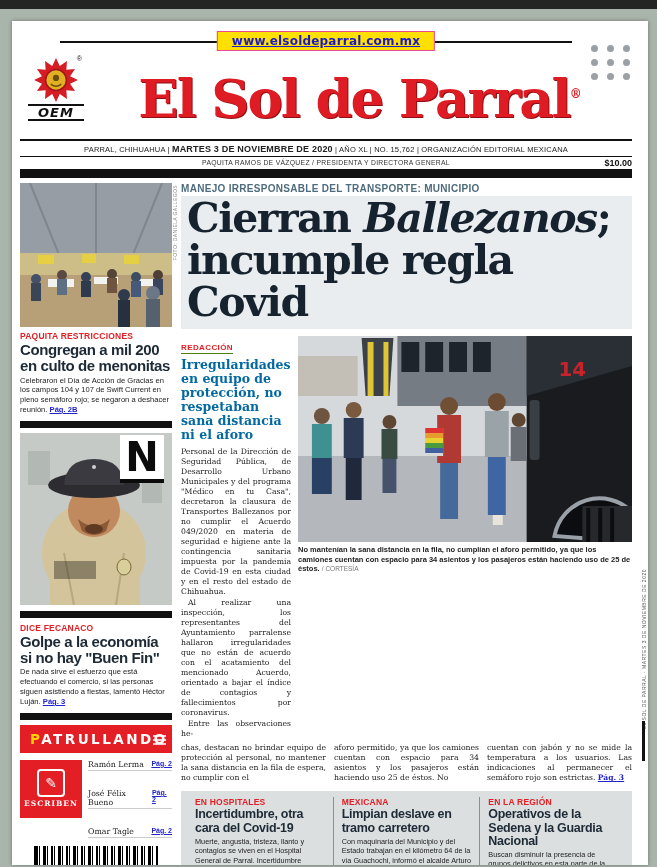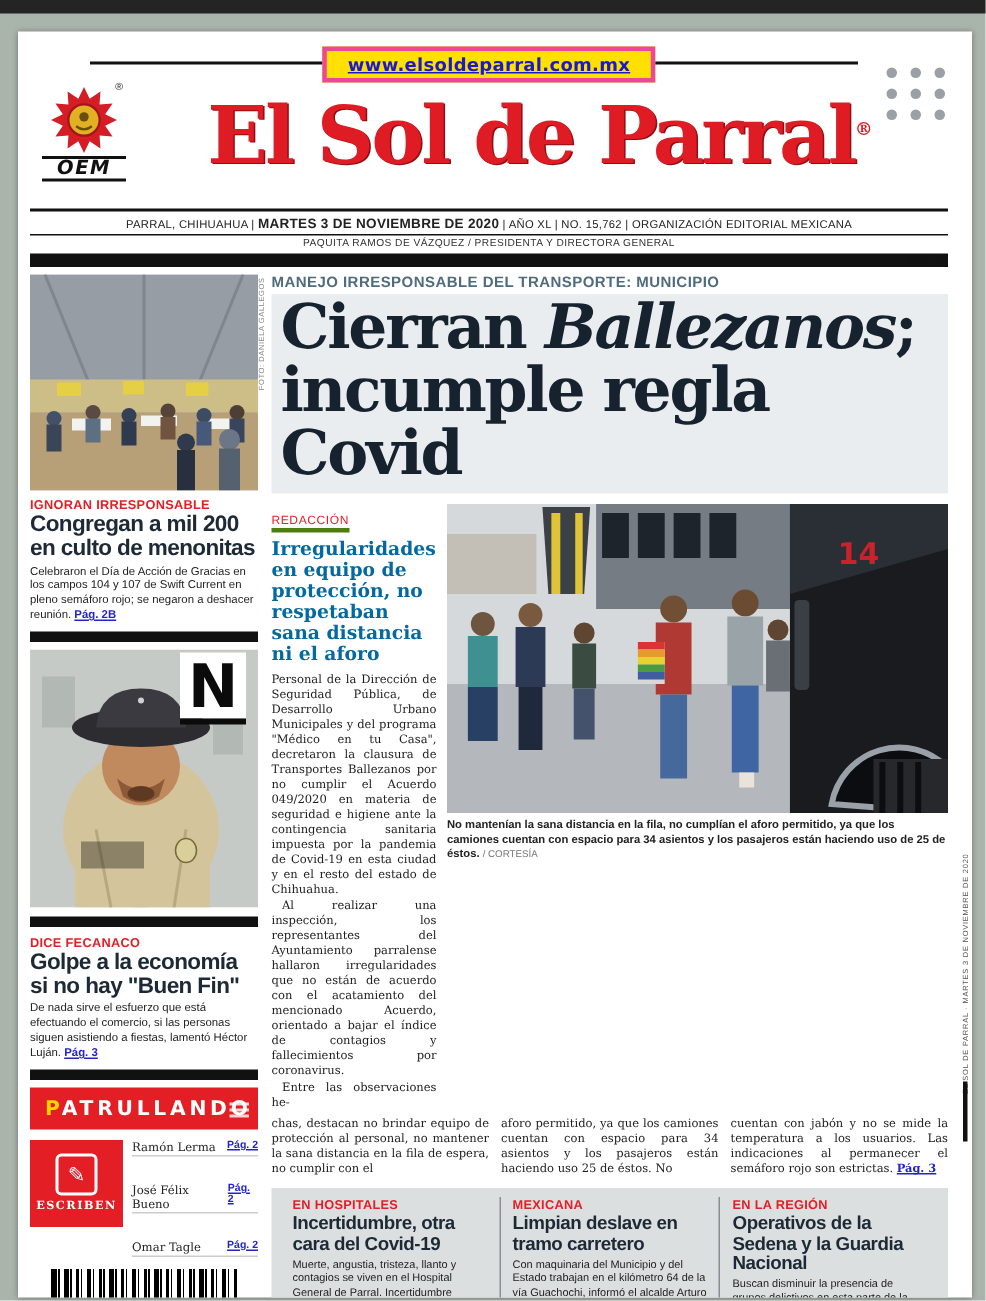--- a/index.html
+++ b/index.html
@@ -13,46 +13,46 @@
   .page{
     position:absolute;left:12px;top:21px;width:636px;height:844px;
     background:#ffffff;box-shadow:0 0 4px rgba(0,0,0,.35);
     padding:6px 16px 4px 8px;box-sizing:border-box;overflow:hidden;
   }
   
   .urlrow{position:relative;height:26px;margin-top:2px;}
   .urlrow .rule{position:absolute;left:40px;right:60px;top:12px;height:2px;background:#111;}
   .url-pill{
     position:absolute;left:50%;transform:translateX(-50%);top:2px;
-    background:#ffe000;border:3px solid #ec4899;padding:2px 14px;
+    background:#ffe000;border:1px solid #ec4899;padding:2px 14px;
     font-weight:bold;font-size:12px;color:#1a1acc;text-decoration:underline;
     font-family:"DejaVu Sans", sans-serif;letter-spacing:.2px;
   }
   .dots{position:absolute;right:2px;top:16px;display:grid;grid-template-columns:repeat(3,1fr);grid-gap:7px 9px;}
   .dots i{width:7px;height:7px;border-radius:50%;background:#9aa0a6;display:block;}
   .masthead{position:relative;height:82px;}
   .oem{position:absolute;left:8px;top:2px;width:56px;text-align:center;}
   .oem .reg{position:absolute;right:2px;top:-2px;font-size:7px;color:#222;}
   .oem-label{font-weight:bold;font-size:13px;color:#111;letter-spacing:1px;border-top:2px solid #111;border-bottom:2px solid #111;line-height:13px;margin-top:1px;font-family:"DejaVu Sans",sans-serif;font-style:italic;}
   .mast-title{
     position:absolute;left:72px;right:4px;top:-4px;text-align:center;
     font-family:"DejaVu Serif", serif;font-weight:bold;color:#df1b24;
-    font-size:53px;letter-spacing:-2px;line-height:70px;white-space:nowrap;
+    font-size:53px;letter-spacing:-2px;line-height:86px;white-space:nowrap;
     text-shadow:1px 1px 0 #8d0f14;
   }
   .mast-title sup{font-size:12px;letter-spacing:0;text-shadow:none;}
   .hr1{height:2px;background:#111;margin-top:2px;}
   .dateline{
     text-align:center;font-size:7.5px;color:#222;padding:3px 0 2px 0;
     font-family:"Liberation Sans",sans-serif;letter-spacing:.2px;
   }
   .dateline .b{font-weight:bold;font-size:9px;}
   .pubrow{position:relative;border-top:1.5px solid #111;padding:2px 0 2px 0;}
   .pubrow .pub{text-align:center;font-size:6.8px;color:#333;letter-spacing:.3px;}
-  .pubrow .price{position:absolute;right:0;top:12px;font-weight:bold;font-size:9px;color:#111;}
+  .pubrow .price{position:absolute;right:0;top:1px;font-weight:bold;font-size:9px;color:#111;}
   .black-bar{height:9px;background:#111;margin-top:1px;}
   
   .content{display:flex;gap:9px;margin-top:5px;}
   .rail{width:152px;flex:0 0 152px;}
   .main{flex:1;position:relative;}
   
   .railphoto{width:152px;display:block;}
   .kicker{color:#e31e25;font-weight:bold;font-size:8.5px;letter-spacing:.2px;margin-top:4px;}
   .rail h3{margin:1px 0 2px 0;font-size:15px;line-height:1.05;color:#1d2a36;letter-spacing:-.4px;font-weight:bold;font-family:"Liberation Sans",sans-serif;}
   .rail .body{font-size:7.6px;line-height:1.3;color:#222;}
@@ -91,21 +91,21 @@
     font-family:"DejaVu Serif",serif;font-weight:bold;color:#16222e;
     font-size:41px;line-height:1.02;letter-spacing:-1.5px;
   }
   .headline .it{font-style:italic;}
   .vcredit{
     position:absolute;left:-9px;top:2px;transform:rotate(180deg);
     writing-mode:vertical-rl;font-size:5px;color:#888;letter-spacing:.4px;
   }
   .article-row{display:flex;gap:7px;margin-top:7px;}
   .artcol{width:110px;flex:0 0 110px;}
-  .byline{color:#e31e25;font-weight:normal;font-size:8px;letter-spacing:.4px;border-bottom:3px solid #4d7c0f;display:inline-block;padding-bottom:1px;text-align:center;}
+  .byline{color:#e31e25;font-weight:bold;font-size:8px;letter-spacing:.4px;border-bottom:1px solid #4d7c0f;display:inline-block;padding-bottom:1px;text-align:center;}
   .subhead{font-family:"DejaVu Serif",serif;font-weight:bold;font-size:12.5px;line-height:1.12;color:#0369a1;margin:4px 0 5px 0;}
   .serifbody{font-family:"DejaVu Serif",serif;font-size:7.7px;line-height:1.3;color:#1b1b1b;text-align:justify;}
   .serifbody p{margin:0 0 0 0;}
   .serifbody p + p{text-indent:7px;margin-top:1px;}
   .photo-wrap{flex:1;}
   .caption{font-size:7.5px;line-height:1.25;color:#222;margin-top:3px;font-weight:bold;}
   .caption .credit{font-weight:normal;color:#777;font-size:6.5px;}
   .cont-row{display:flex;gap:8px;margin-top:4px;}
   .cont-row .c{flex:1;}
   
@@ -196,21 +196,21 @@
         <circle cx="116" cy="94" r="5" fill="#3c4c63"></circle>
           <rect x="111" y="98" width="10" height="16" fill="#46597a"></rect>
         <circle cx="138" cy="92" r="5" fill="#4d3f36"></circle>
           <rect x="133" y="96" width="10" height="16" fill="#38455c"></rect>
         <circle cx="104" cy="112" r="6" fill="#2f3a4c"></circle>
           <rect x="98" y="117" width="12" height="27" fill="#27303f"></rect>
         <circle cx="133" cy="110" r="7" fill="#6b7686"></circle>
           <rect x="126" y="116" width="14" height="28" fill="#56616f"></rect>
       </svg>
 
-      <div class="kicker">IGNORAN IRRESPONSABLE</div>
+      <div class="kicker">PAQUITA RESTRICCIONES</div>
       <h3>Congregan a mil 200 en culto de menonitas</h3>
       <div class="body"><span>Celebraron el Día de Acción de Gracias en los campos 104 y 107 de Swift Current en pleno semáforo rojo; se negaron a deshacer reunión. </span><span class="pglink">Pág. 2B</span></div>
 
       <div class="divbar"></div>
 
       <svg class="railphoto" width="152" height="172" viewBox="0 0 152 172">
         <rect width="152" height="172" fill="#c6cac6"></rect>
         <rect x="8" y="18" width="22" height="34" fill="#b2b8b4"></rect>
         <rect x="122" y="40" width="20" height="30" fill="#b2b8b4"></rect>
         <ellipse cx="74" cy="120" rx="52" ry="52" fill="#d3c49c"></ellipse>

